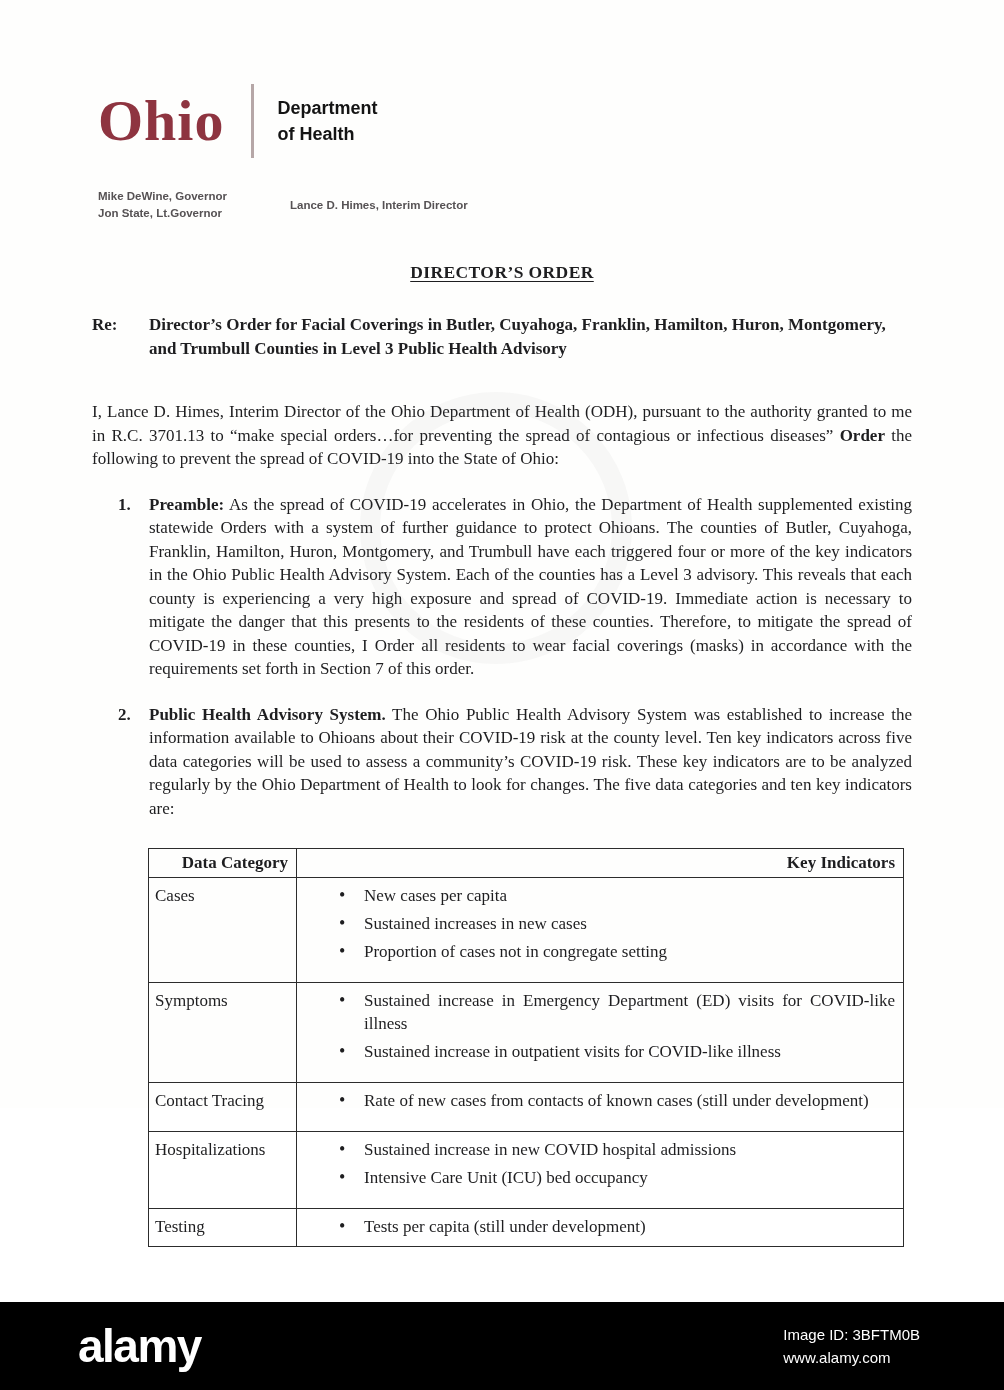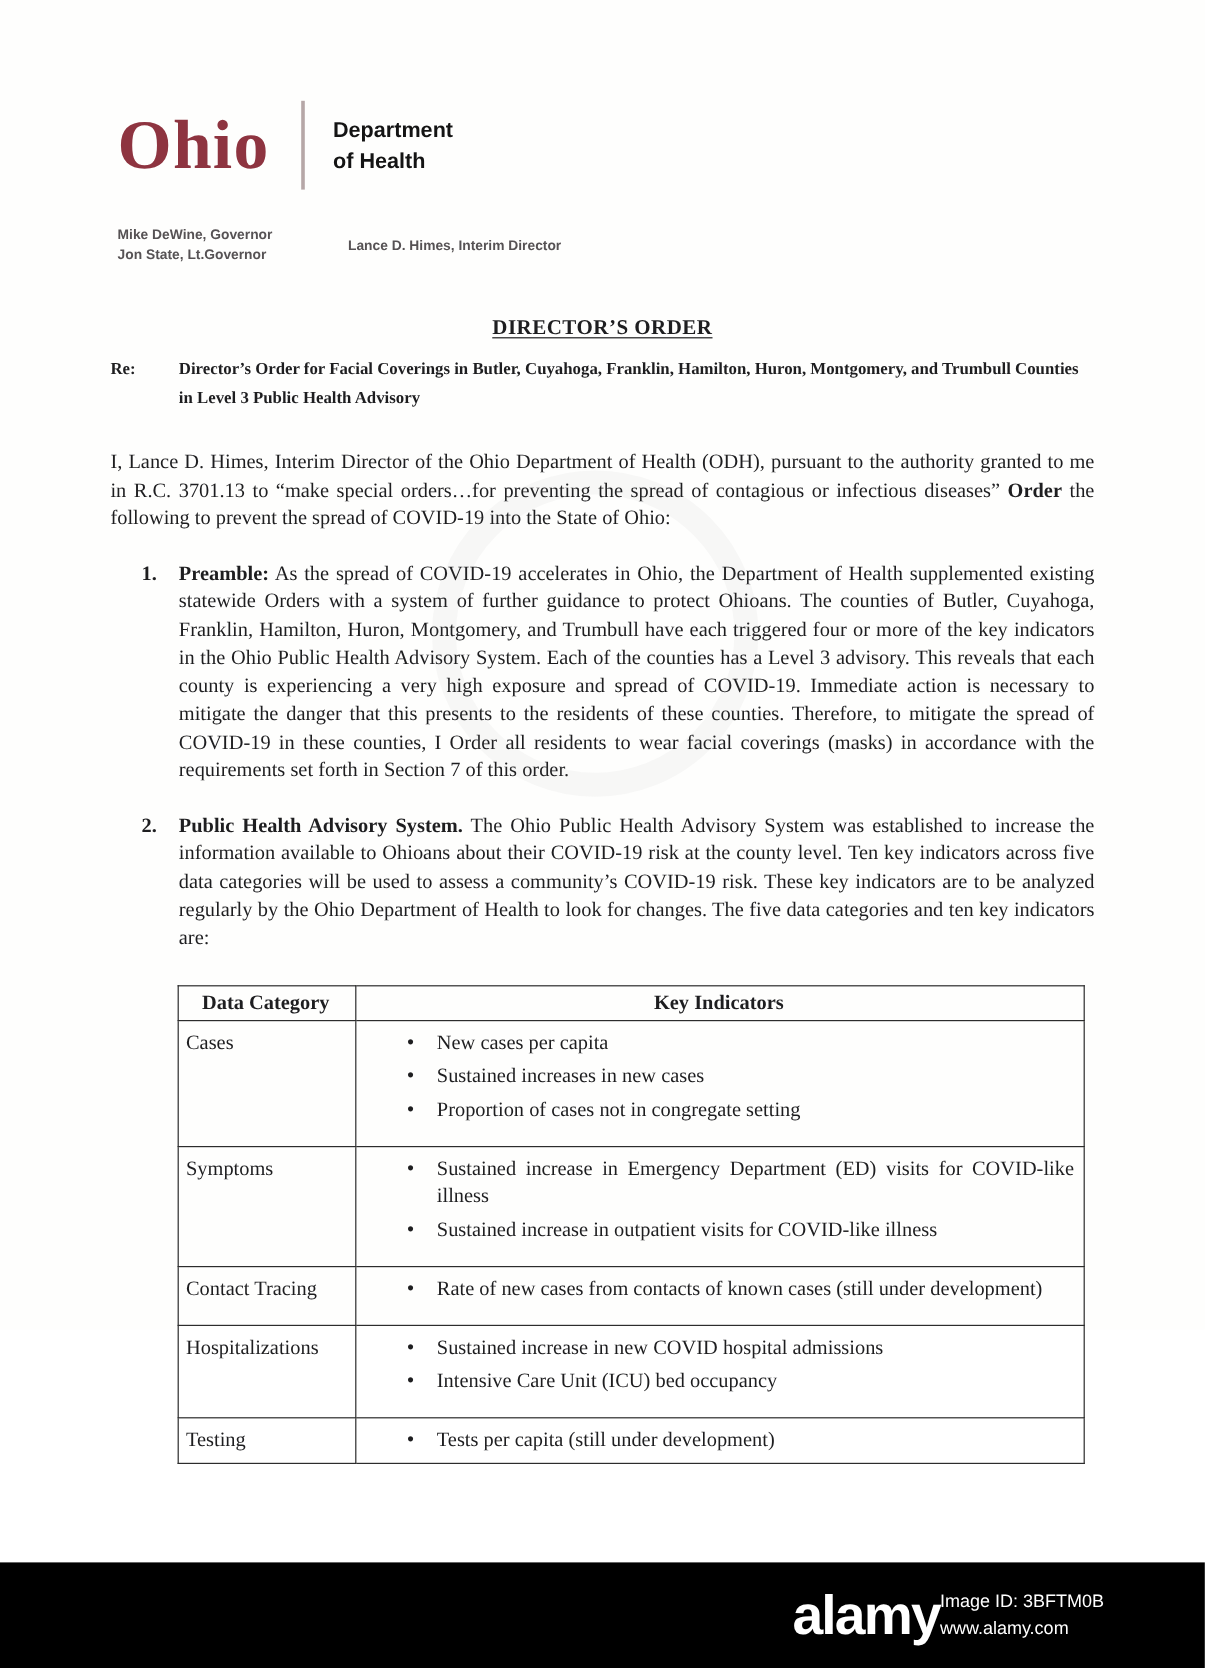--- a/index.html
+++ b/index.html
@@ -34,39 +34,39 @@
     font-weight:bold; font-size:11.5px; line-height:17px; color:#565254;align-items:center;
   }
   .officials-left { width:192px; }
   
   .doc-title {
     margin-top:40px; text-align:center;
     font-weight:bold; font-size:17.5px; letter-spacing:.4px;
     text-decoration:underline; text-underline-offset:3px;
   }
   
-  .re-block { display:flex; margin-top:14px; font-weight:bold; font-size:14px; line-height:24px; }
+  .re-block { display:flex; margin-top:30px; font-weight:bold; font-size:17px; line-height:24px; }
   .re-label { width:57px; flex-shrink:0; }
   .re-text { width:782px; }
   
-  .intro { margin-top:28px; font-size:17px; line-height:23.5px; text-align:justify; }
+  .intro { margin-top:39px; font-size:17px; line-height:23.5px; text-align:justify; }
   .order-item { display:flex; margin-top:22px; padding-left:26px; font-size:17px; line-height:23.5px; }
   .order-num { font-weight:bold; width:31px; flex-shrink:0; }
   .order-body { flex:1; text-align:justify; }
   .item-heading { font-weight:bold; }
   .bold { font-weight:bold; }
   
   table.indicator-table {
     margin:28px 0 0 56px; width:756px;
     border-collapse:collapse;
     font-size:17px; line-height:23px;
   }
   .indicator-table th, .indicator-table td { border:1.8px solid #2c2c2c; }
   .indicator-table th {
-    text-align:center; font-weight:bold;
+    text-align:right; font-weight:bold;
     padding:2px 8px 3px 6px;
   }
   .indicator-table .col-cat { width:148px; }
   .indicator-table td { vertical-align:top; }
   td.cat-cell { padding:6px 6px 14px 6px; }
   td.ind-cell { padding:6px 8px 14px 0; }
   ul.indicators { list-style:none; }
   ul.indicators li {
     position:relative; padding-left:67px; margin-bottom:5px;
     text-align:justify;
@@ -81,21 +81,21 @@
   .ghost-wm {
     position:absolute; left:360px; top:392px;
     width:272px; height:272px; border-radius:50%;
     border:20px solid rgba(110,110,110,0.05);
     pointer-events:none;
   }
   
   .alamy-bar {
     position:absolute; left:0; right:0; bottom:0; height:88px;
     background:#000;
-    display:flex; align-items:center; justify-content:flex-end;
+    display:flex; align-items:center; justify-content:space-between;
     padding:0 84px 0 78px;
     font-family:"Liberation Sans", sans-serif; color:#fff;
   }
   .alamy-logo {
     font-size:46px; font-weight:bold; letter-spacing:-1.5px; line-height:46px;
   }
   .alamy-meta { font-size:15px; line-height:23px; }
 </style>
 </head>
 <body>

